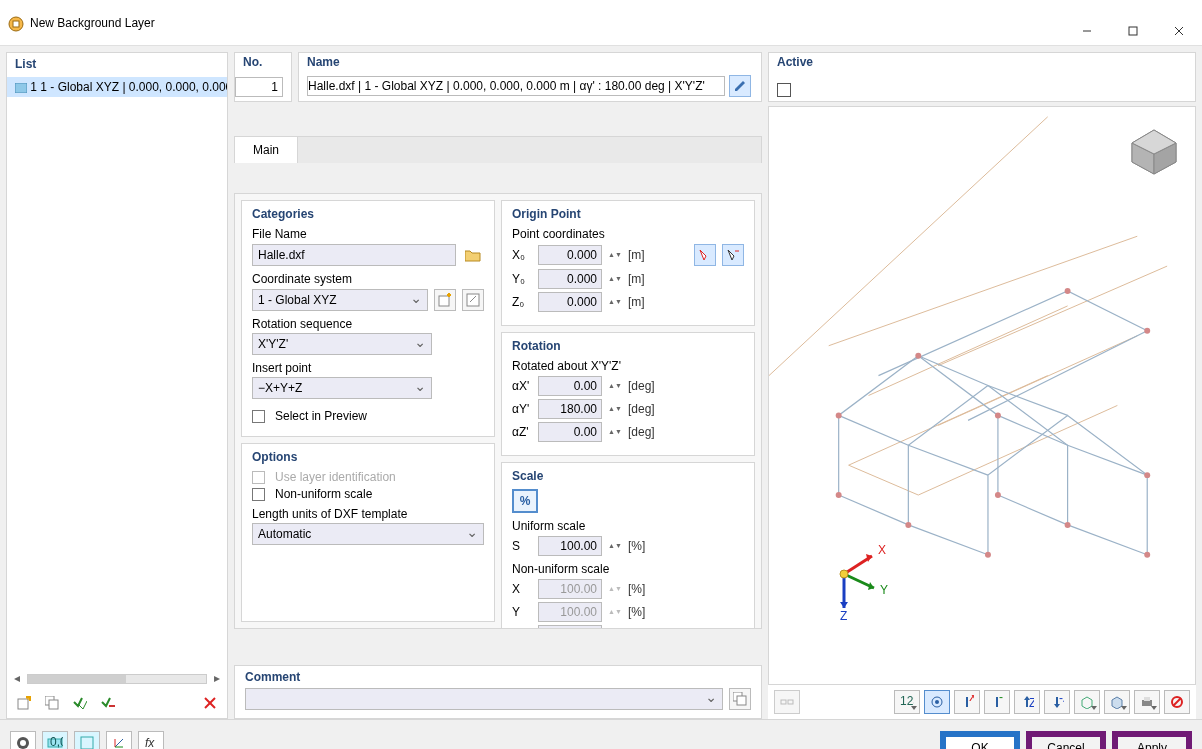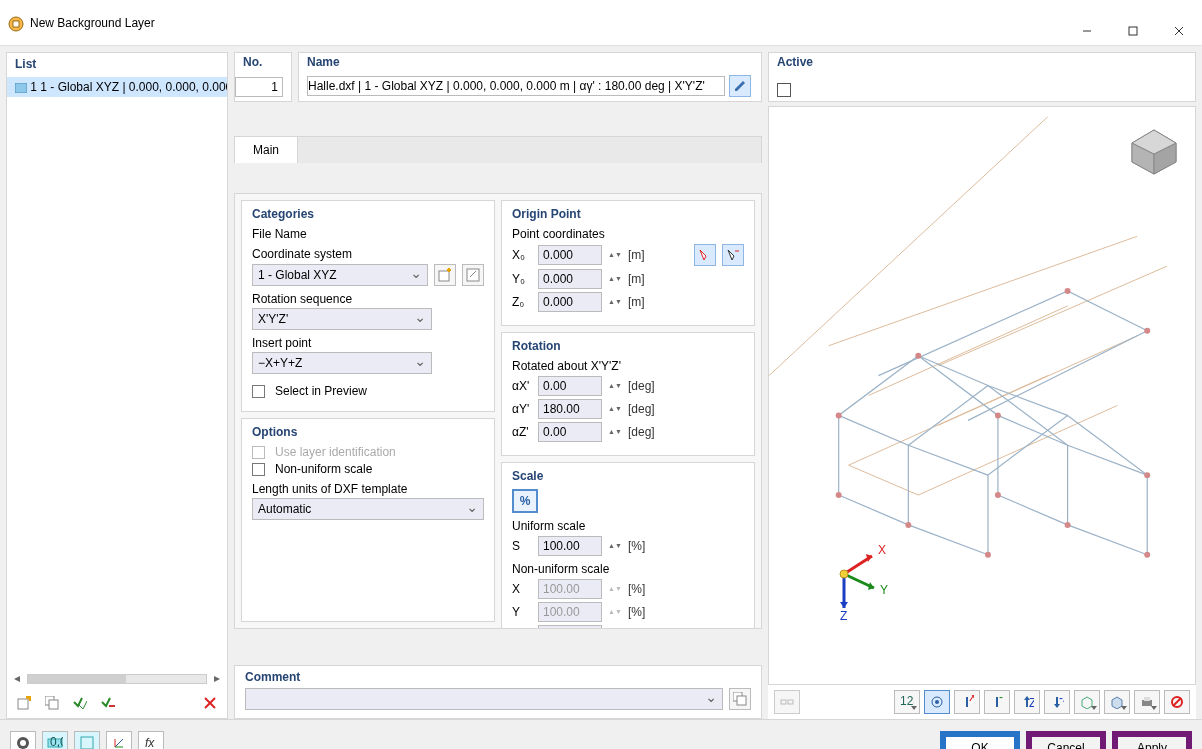--- a/index.html
+++ b/index.html
@@ -52,21 +52,21 @@
 .formcol { flex:1; display:flex; flex-direction:column; gap:6px;border-radius:17px; }
 .group { background:#fff; border:1px solid #d6d6d6; padding:6px 10px 10px 10px; }
 .group .gtitle { color:#264573; font-weight:600; margin-bottom:6px; }
 .field-label { margin: 6px 0 2px 0; }
 .txt-input { border:1px solid #bbb; background:#ebebf5; padding:3px 5px; width: calc(100% - 30px); }
 .sel-input { border:1px solid #bbb; background:#ebebf5; padding:3px 5px; width:100%; appearance:none; position:relative; }
 .sel-wrap { position:relative; width: 180px; display:inline-block;}
 .sel-wrap.full { width: calc(100% - 56px);}
 .sel-wrap::after { content:"⌄"; position:absolute; right:6px; top:1px; font-size:14px; color:#666; pointer-events:none;}
 .row { display:flex; align-items:center; gap:6px; margin:3px 0; }
-.num-input { border:1px solid #bbb; background:#ebebf5; padding:2px 4px; width:64px; }
+.num-input { border:1px solid #bbb; background:#ebebf5; padding:2px 4px; width:64px; text-align:right; }
 .num-input.dis { color:#999; }
 .spinner { width:14px; display:inline-flex; flex-direction:column; font-size:7px; color:#666; line-height:6px; }
 .unit { color:#333; }
 .chk { width:13px; height:13px; border:1px solid #777; display:inline-block; vertical-align:middle; margin-right:4px;}
 .togglebtn { width:26px; height:24px; border:2px solid #548dcd; background:#eaf3fd; color:#2a5fa3; font-weight:bold; display:inline-flex; align-items:center; justify-content:center;}
 .iconbtn { width:22px; height:22px; border:1px solid #bbb; background:#f6f6f6; display:inline-flex; align-items:center; justify-content:center; }
 .iconbtn.hl { background:#d9eaff; border-color:#8fb6e4;}
 .folderbtn { width:22px; height:22px; display:inline-flex; align-items:center; justify-content:center; }
 
 
@@ -205,20 +205,28 @@
     <div class="tabs">
       <div class="tab">Main</div>
     </div>
 
     <div class="formarea">
       <div class="formcol">
 
         <div class="group">
           <div class="gtitle">Categories</div>
           <div class="field-label">File Name</div>
+          <div class="row">
+            <input class="txt-input" style="flex: 1 1 0%;" value="Halle.dxf">
+            <span class="folderbtn">
+                <svg width="16" height="14">
+                  <path d="M0 3 L5 3 L7 5 L15 5 L15 13 L0 13 Z" fill="#f3cf72" stroke="#b88a20"></path>
+                </svg>
+              </span>
+          </div>
           <div class="field-label">Coordinate system</div>
           <div class="row">
             <div class="sel-wrap full"><input class="sel-input" value="1 - Global XYZ" style=""></div>
             <span class="iconbtn">
                 <svg width="14" height="14">
                   <rect x="1" y="3" width="10" height="10" fill="#fff" stroke="#888"></rect>
                   <path d="M11 0 L11 4 M9 2 L13 2" stroke="#e8a200" stroke-width="2"></path>
                 </svg>
               </span>
             <span class="iconbtn">

